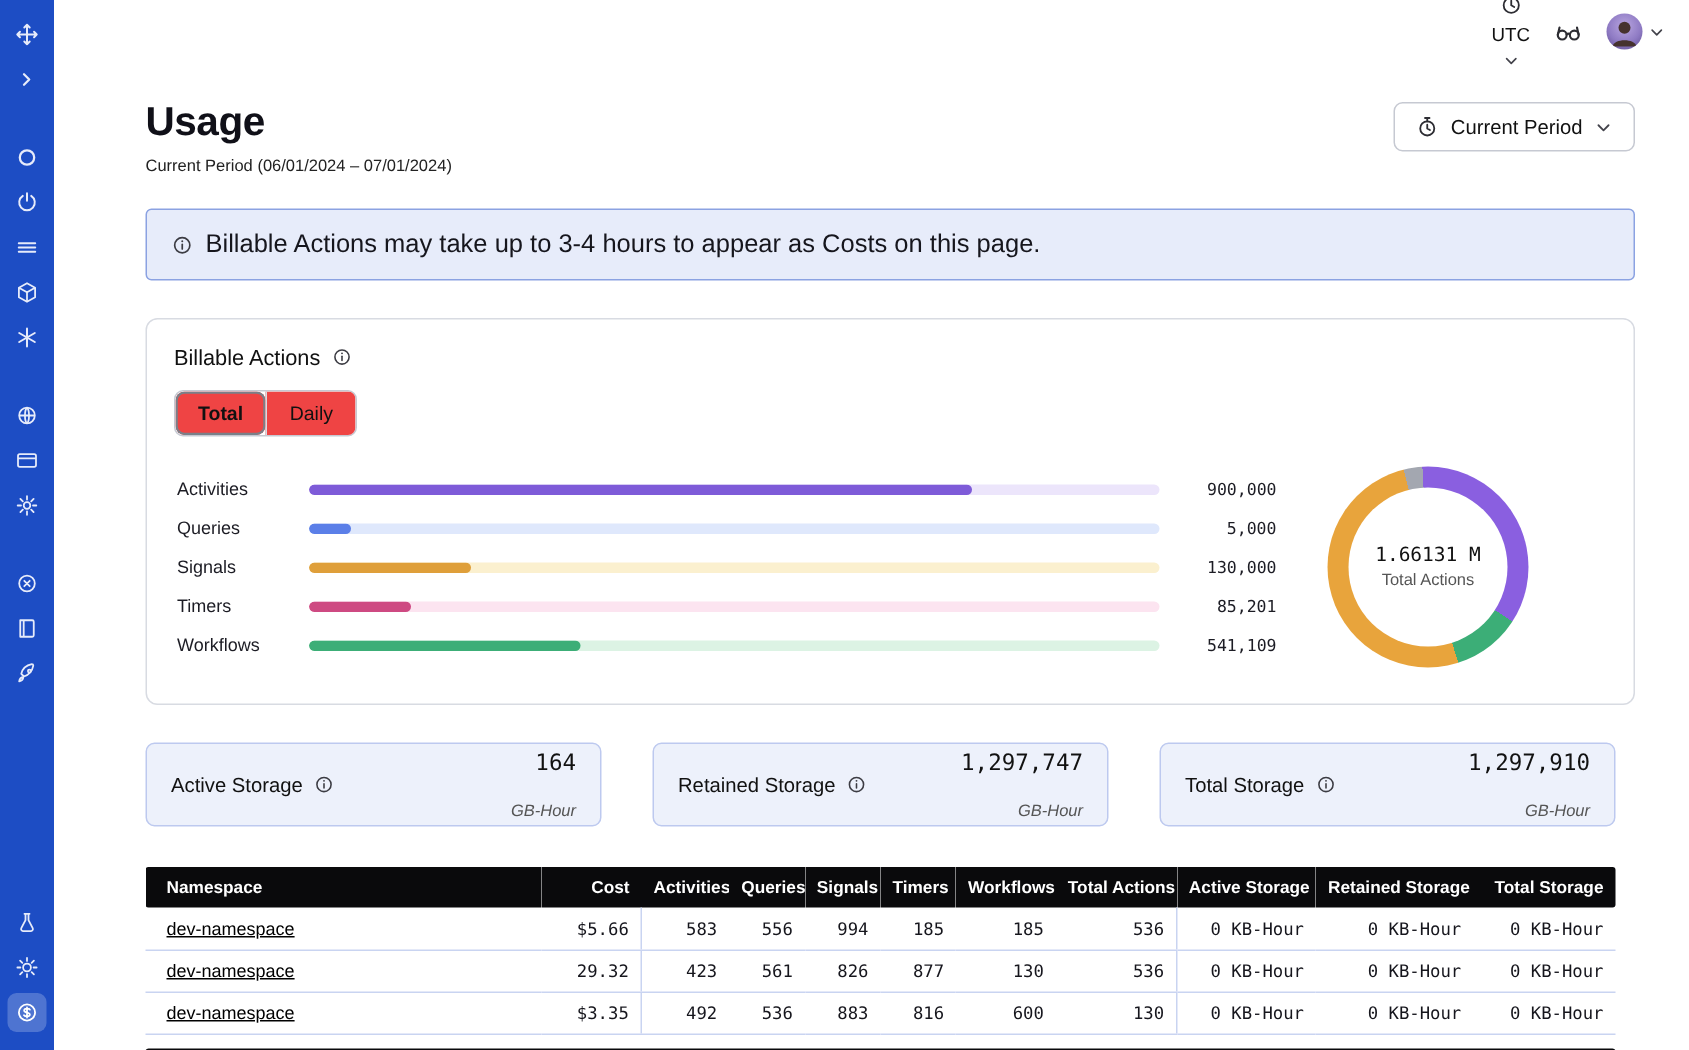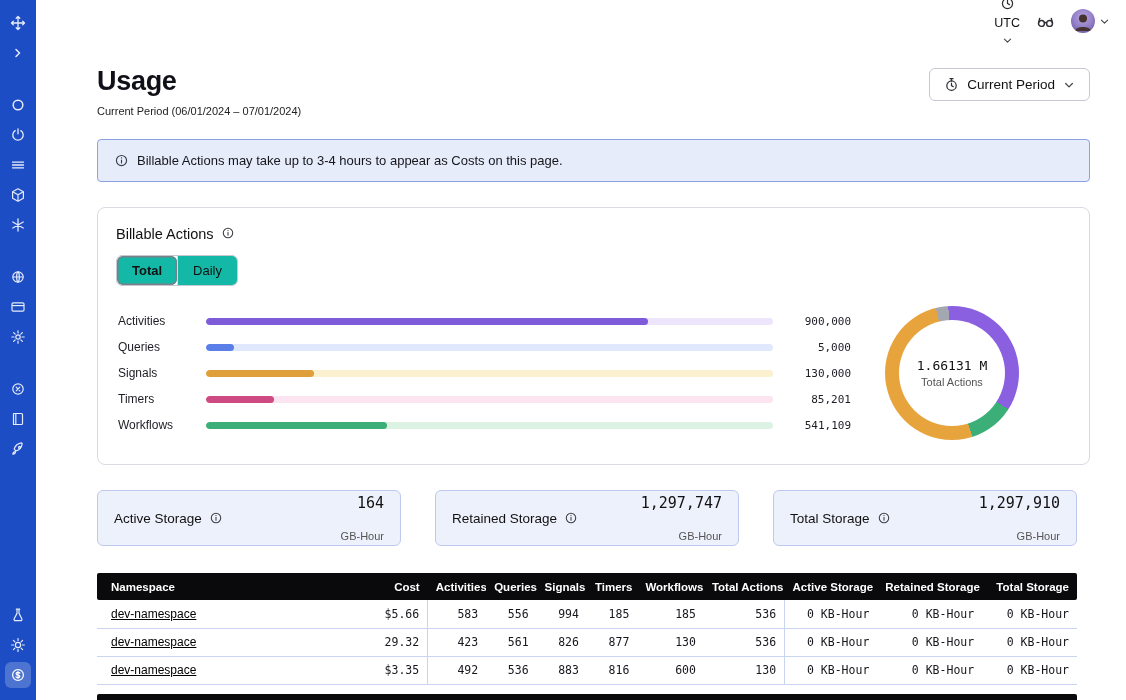--- a/index.html
+++ b/index.html
@@ -46,32 +46,32 @@
   .page-title { font-size:27px; font-weight:600; letter-spacing:-.3px; color:#101018; }
   .page-sub { font-size:11px; color:#222; margin-top:8px; }
   .period-btn {
     display:flex; align-items:center; gap:8px; border:1px solid #c6c9d2; border-radius:6px;
     background:#fff; padding:8px 14px; font-size:13.5px; color:#111; cursor:pointer; margin-top:2px;
     font-family:inherit;
   }
 
   .banner {
     margin-top:22px; background:#e7ecfa; border:1px solid #8ba2e2; border-radius:4px;
-    padding:13px 16px; display:flex; align-items:center; gap:8px; font-size:13px; color:#16161d;
+    padding:13px 16px; display:flex; align-items:center; gap:8px; font-size:17px; color:#16161d;
   }
 
   .card {
     margin-top:25px; border:1px solid #d8dbe2; border-radius:8px; background:#fff;
     padding:18px 18px 24px;
   }
   .card-title-row { display:flex; align-items:flex-start; gap:7px; }
   .card-title { font-size:14.5px; font-weight:500; color:#111; }
 
   .tabs { margin-top:13px; display:inline-flex; border:1px solid #c6c9d2; border-radius:6px; overflow:hidden; }
-  .tab { padding:7px 15px; font-size:13px; color:#111; background:#14b8a6; cursor:pointer; }
+  .tab { padding:7px 15px; font-size:13px; color:#111; background:#ef4444; cursor:pointer; }
   .tab + .tab { border-left:1px solid #d8dbe2; }
   .tab.active { font-weight:700; box-shadow: inset 0 0 0 1.5px #7a8089; border-radius:6px; }
 
   .chart-flex { margin-top:20px; display:flex; align-items:center; gap:34px; padding:0 6px 0 2px; }
   .bars { flex:1; display:flex; flex-direction:column; gap:11px; }
   .bar-row { display:flex; align-items:center; height:15px; }
   .bar-label { width:72px; font-size:12px; color:#1c1c24; flex-shrink:0; }
   .bar-track { flex:1; height:7px; border-radius:4px; margin:0 16px; position:relative; overflow:hidden; background:#eee; }
   .bar-fill { position:absolute; left:0; top:0; bottom:0; border-radius:4px; display:block; }
   .bar-value { width:62px; text-align:right; font-family:"DejaVu Sans Mono",monospace; font-size:11px; color:#1c1c24; }
@@ -87,21 +87,21 @@
   .donut-sub { font-size:11px; color:#555; }
 
   .stats { margin-top:25px; margin-right:13px; display:flex; gap:34px; }
   .stat-card {
     flex:1; background:#edf1fb; border:1px solid #bdc9ef; border-radius:6px;
     padding:9px 16px; display:flex; justify-content:space-between; align-items:center; height:56px;
   }
   .stat-label { font-size:13.5px; color:#111; display:flex; align-items:center; gap:7px; }
   .stat-right { text-align:right; }
   .stat-value { font-family:"DejaVu Sans Mono",monospace; font-size:15px; color:#111; display:block; }
-  .stat-unit { font-size:11px; color:#555; display:block; margin-top:18px; }
+  .stat-unit { font-size:11px; color:#555; display:block; margin-top:18px;font-style:italic; }
 
   .table-wrap { margin-top:27px; margin-right:13px; }
   table { width:100%; border-collapse:collapse; table-layout:fixed; }
   thead th {
     background:#0a0a0c; color:#fff; font-size:11.5px; font-weight:600; height:27px;
     padding:0 8px; text-align:right; white-space:nowrap; overflow:hidden;
   }
   thead th:first-child { text-align:left; padding-left:14px; border-radius:2px 0 0 2px; }
   thead th:last-child { border-radius:0 2px 2px 0; }
   tbody td {

